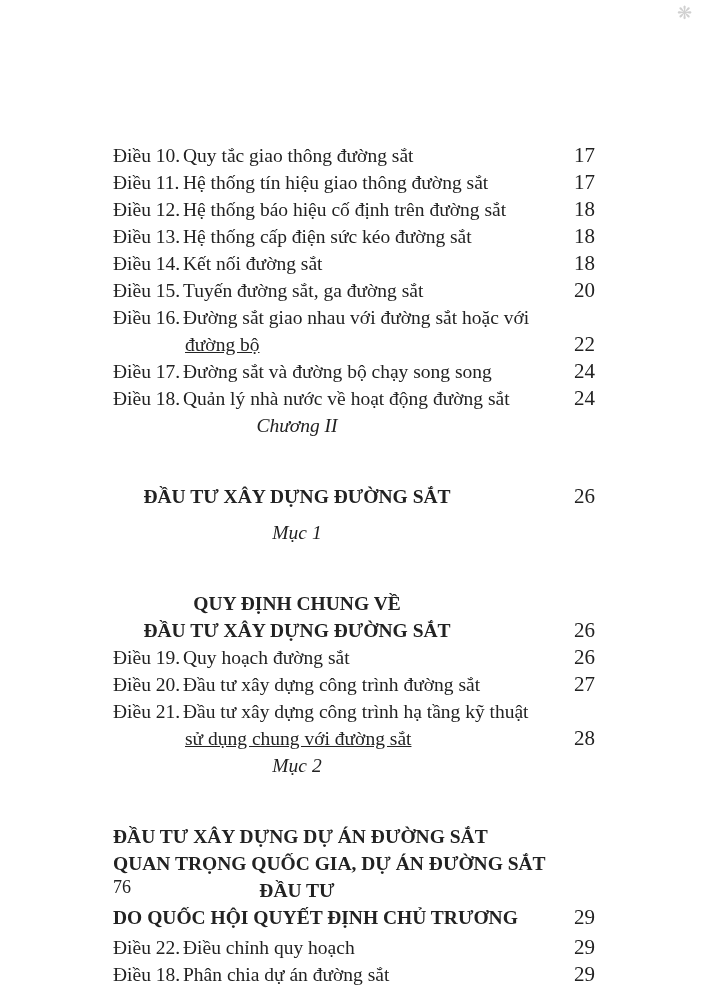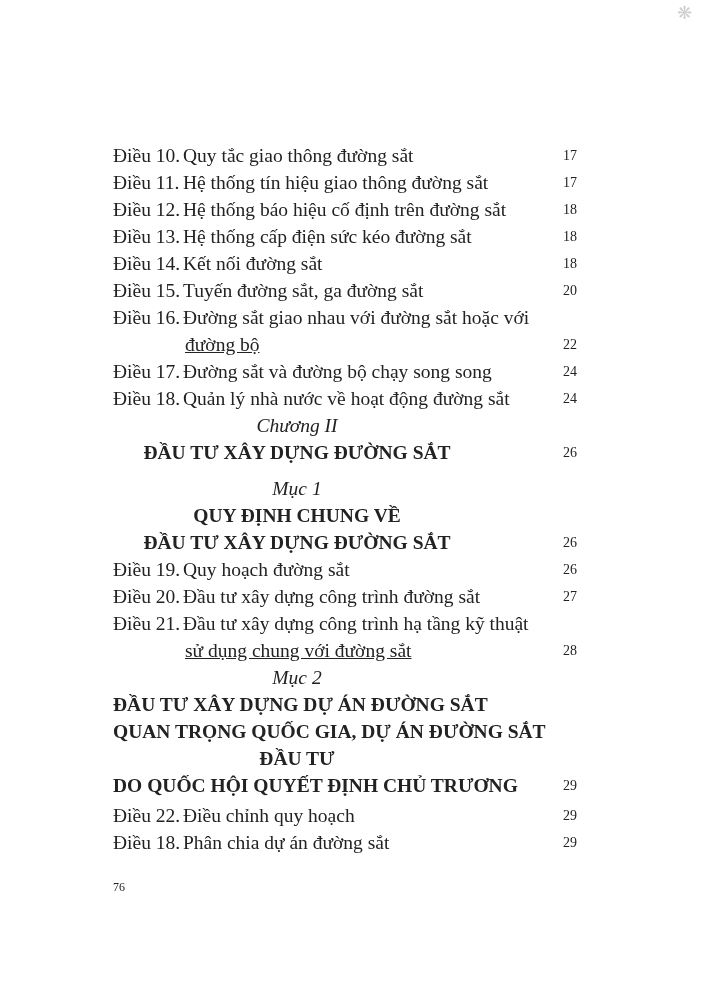--- a/index.html
+++ b/index.html
@@ -15,28 +15,28 @@
     position:absolute;left:677px;top:4px;
     font-size:18px;line-height:18px;color:#d0d0d0;
     font-family:"DejaVu Sans",sans-serif;
   }
   .toc{position:absolute;left:113px;top:142px;width:482px;}
   .row{display:flex;align-items:flex-end;gap:12px;}
   .text{flex:1;font-size:19.5px;line-height:27px;min-width:0;}
   .l1,.hline{white-space:nowrap;}
   .label{display:inline-block;width:70px;}
   .l2{padding-left:72px;white-space:nowrap;text-decoration:underline;}
-  .pnum{flex:none;width:50px;text-align:center;font-size:14px;line-height:27px;}
+  .pnum{flex:none;width:50px;text-align:right;font-size:21px;line-height:27px;}
   .heading .text{text-align:center;padding-right:52px;}
   .italic{font-style:italic;}
-  .bold{font-weight:bold;}
+  .bold{font-weight:bold;margin-top:44px;}
   .mt-chapter{align-items:center;}
   .mt-section{margin-top:9px;}
   .mt-last{margin-top:3px;}
-  .footer-pnum{position:absolute;left:113px;top:874px;font-size:12px;line-height:27px;}
+  .footer-pnum{position:absolute;left:113px;top:874px;font-size:18px;line-height:27px;}
 </style>
 </head>
 <body>
 
 <div class="page">
 
   <div class="decoration">❋</div>
 
   <div class="toc">
 

